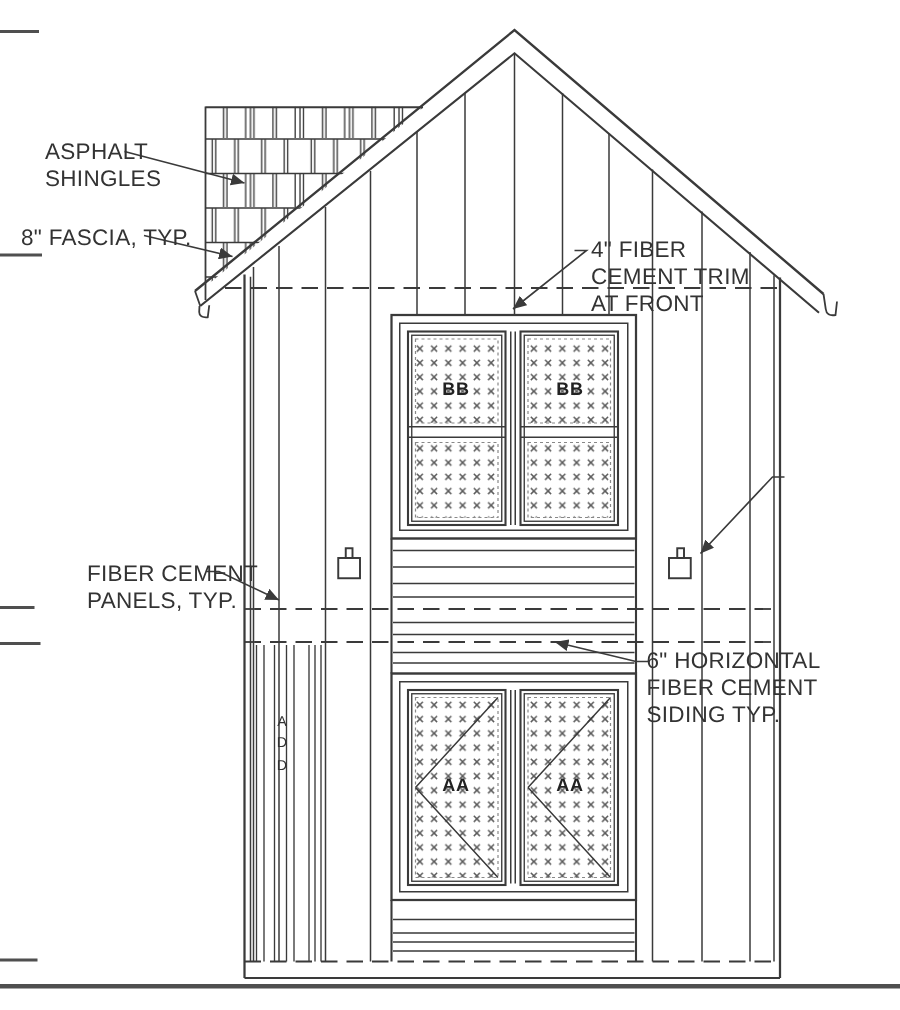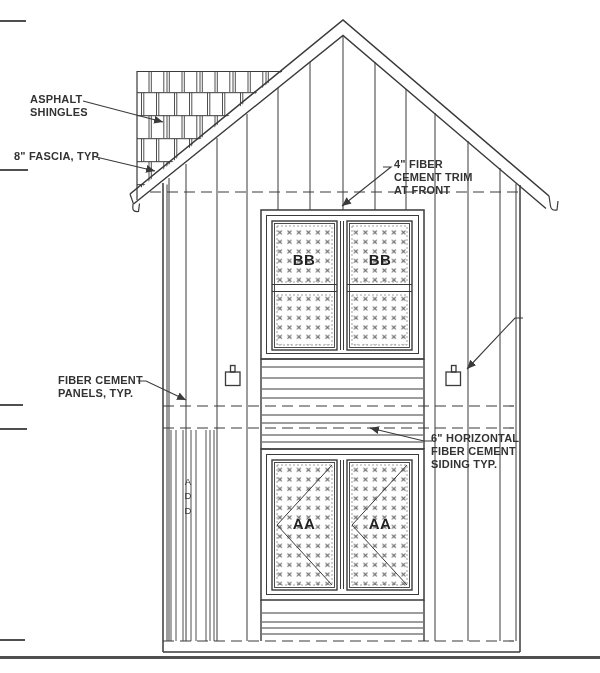--- a/index.html
+++ b/index.html
@@ -1,21 +1,21 @@
 <!DOCTYPE html>
 <html><head>
 <meta charset="utf-8">
 <style>
   html,body{margin:0;padding:0;background:#ffffff;}
   #sheet{position:relative;width:600px;height:673px;background:#ffffff;overflow:hidden;
          font-family:"Liberation Sans",sans-serif;}
   #sheet svg{position:absolute;left:0;top:0;}
-  .label{position:absolute;font-size:11px;line-height:1.2;color:#333333;
-         white-space:pre-line;letter-spacing:.2px;font-weight:bold;}
-  .tag{position:absolute;font-size:15px;font-weight:700;color:#222222;letter-spacing:.5px;
+  .label{position:absolute;font-size:15px;line-height:1.2;color:#333333;
+         white-space:pre-line;letter-spacing:.2px;}
+  .tag{position:absolute;font-size:12px;font-weight:700;color:#222222;letter-spacing:.5px;
        transform:translate(-50%,-50%);}
   .vtag{position:absolute;font-size:9.5px;line-height:1.5;color:#333333;white-space:pre-line;
         text-align:center;transform:translate(-50%,0);}
 </style>
 </head>
 <body>
 
 <div id="sheet">
 
 <svg width="600" height="673" viewBox="0 0 600 673">

